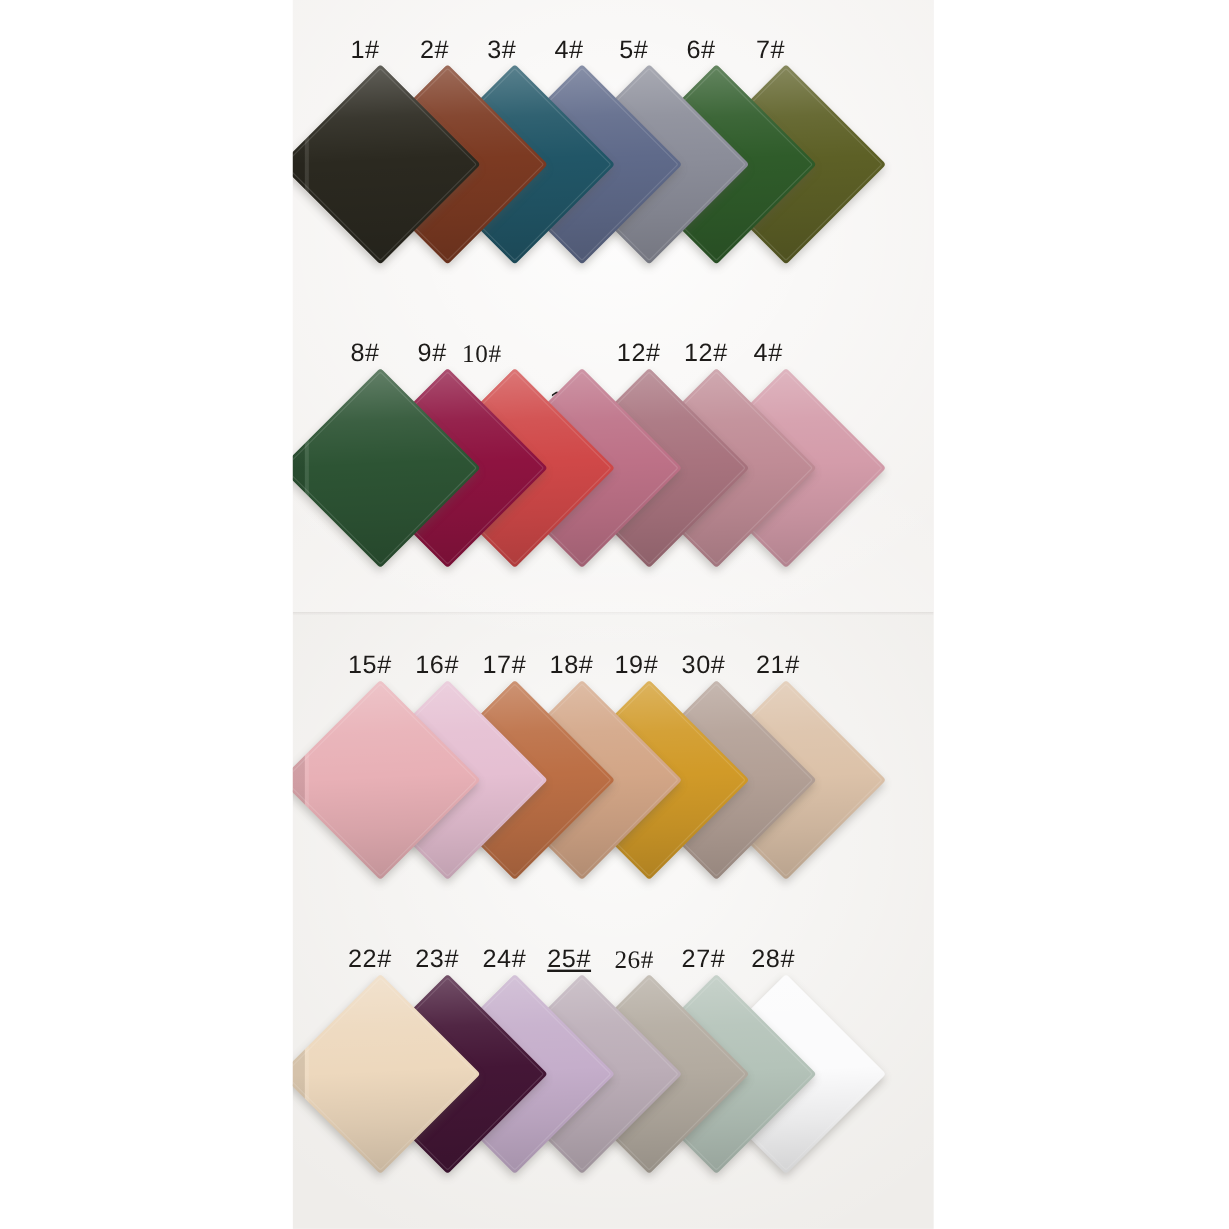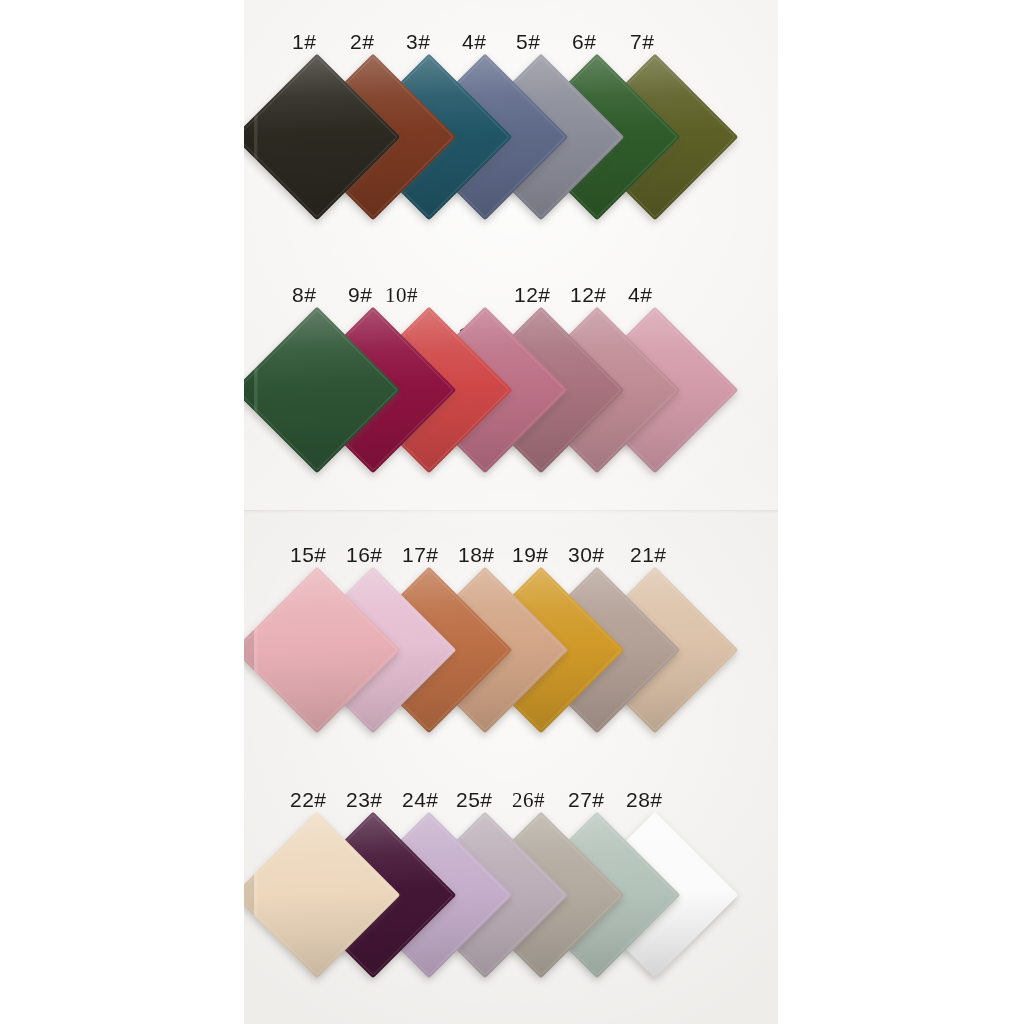--- a/index.html
+++ b/index.html
@@ -222,21 +222,21 @@
               <div class="fold"></div>
               <div class="hem"></div>
             </div>
           </div>
         </div>
         <div class="swatch-row" style="top: 788px;">
           <div class="labels">
             <div class="label" style="left: 46px;">22#</div>
             <div class="label" style="left: 102px;">23#</div>
             <div class="label" style="left: 158px;">24#</div>
-            <div class="label" style="left: 212px;">25#</div>
+            <div class="label" style="left: 212px; text-decoration: underline;">25#</div>
             <div class="label" style="left: 268px; font-family: Liberation Serif, serif;">26#</div>
             <div class="label" style="left: 324px;">27#</div>
             <div class="label" style="left: 382px;">28#</div>
           </div>
           <div class="cloths">
             <div class="cloth" title="22#" style="left: 14px; top: 22px; background: rgb(237, 216, 189); z-index: 7;">
               <div class="sheen"></div>
               <div class="fold"></div>
               <div class="hem"></div>
             </div>

